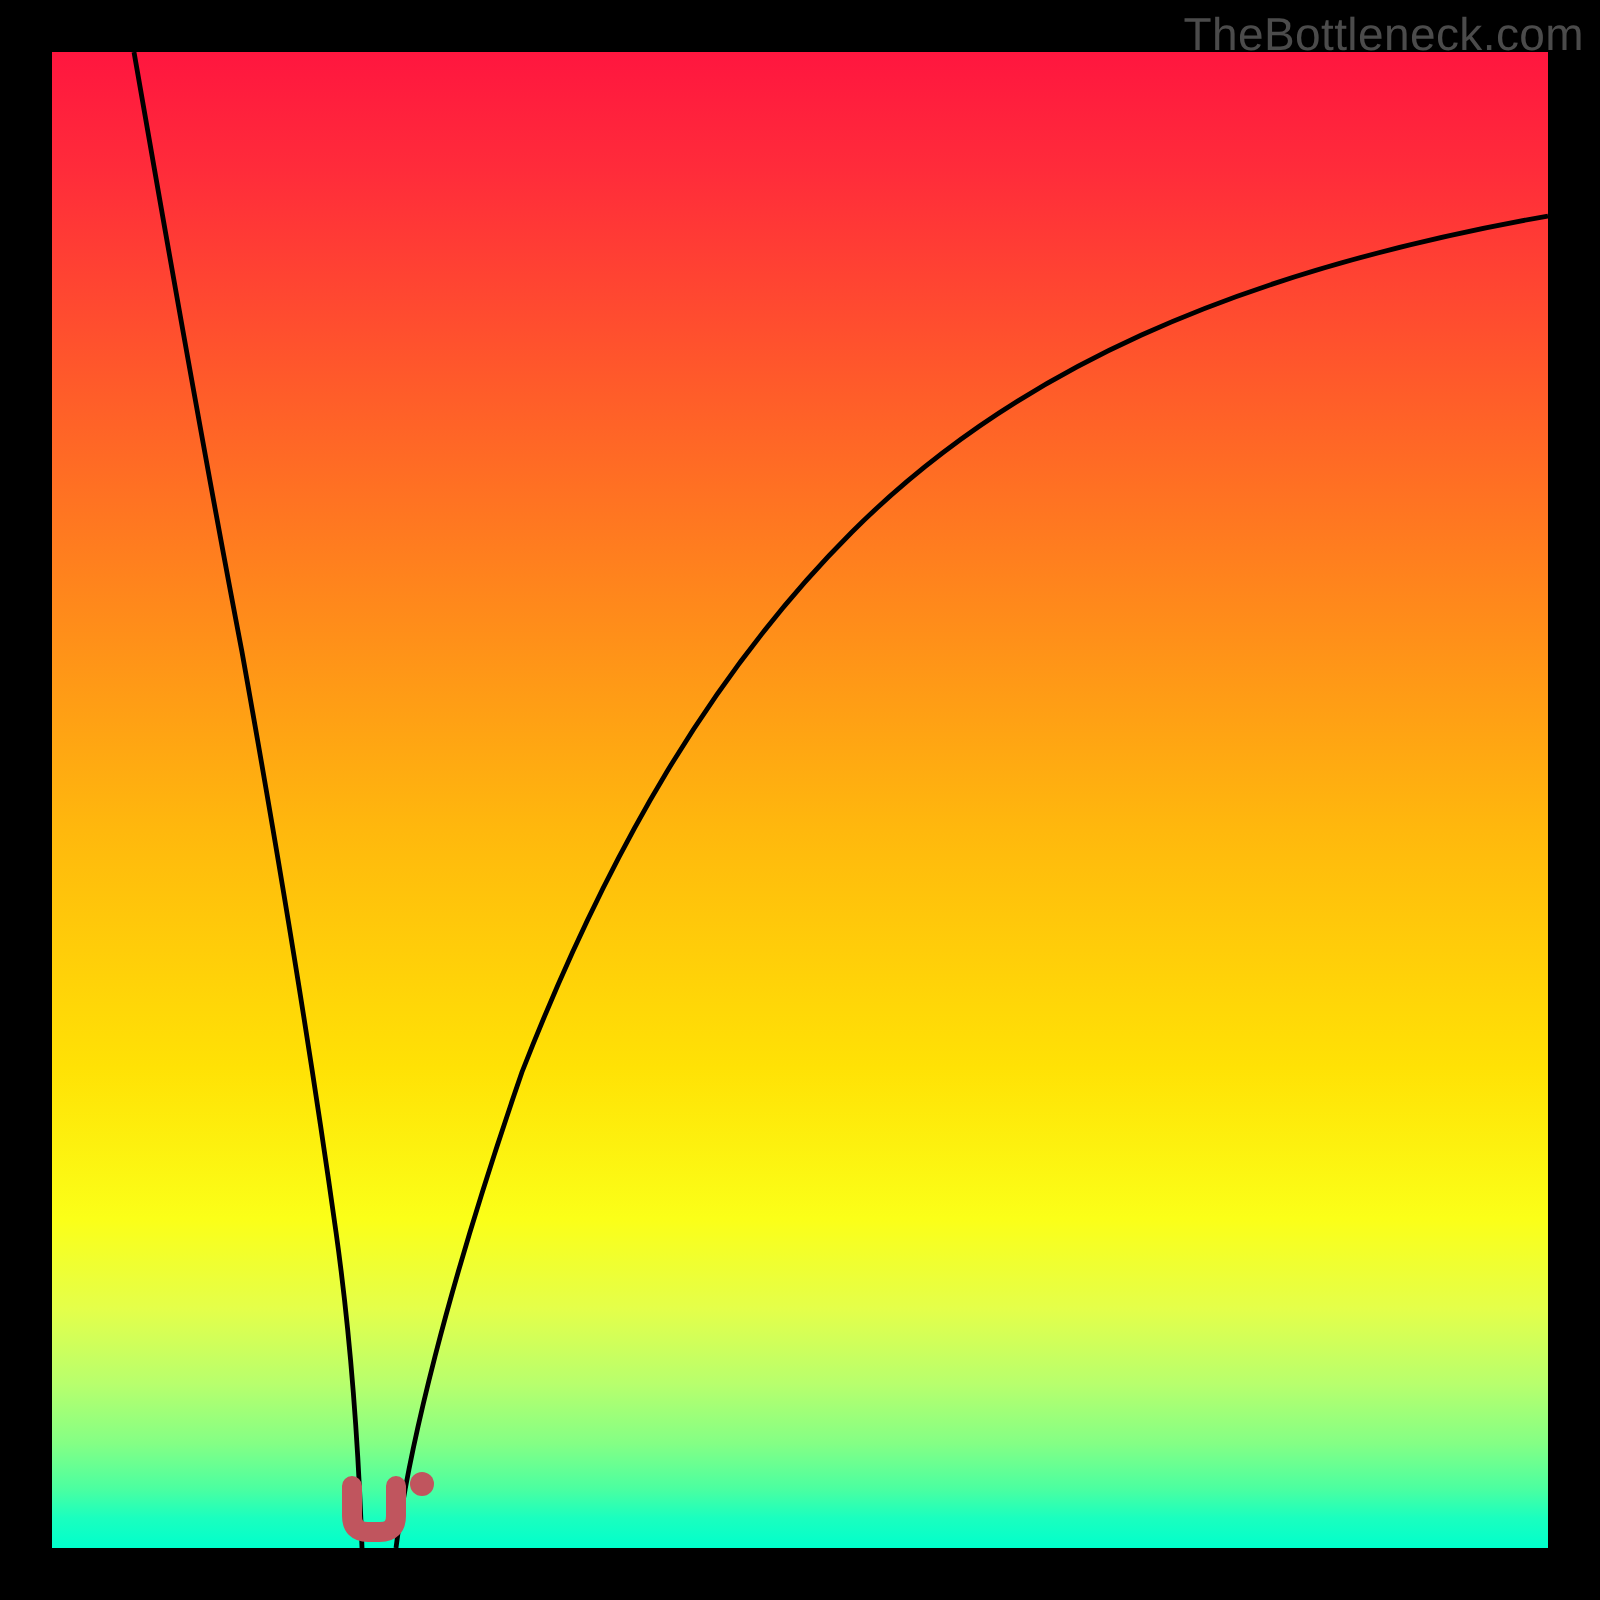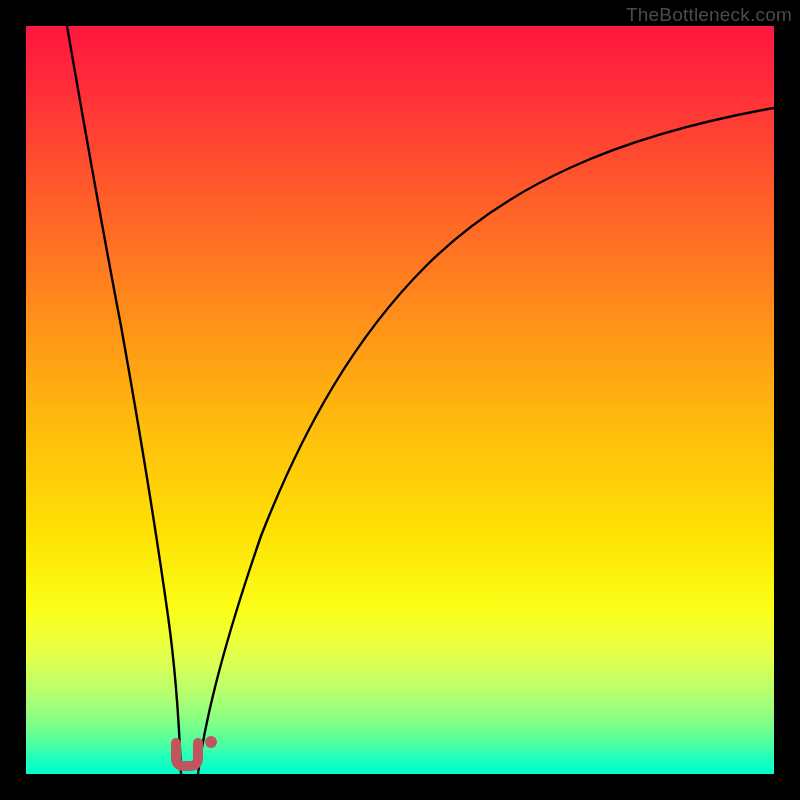--- a/index.html
+++ b/index.html
@@ -39,21 +39,21 @@
       #84ff85 93%,
       #4cffa0 96%,
       #1affbf 98%,
       #00ffcc 100%);
   }
   .watermark {
     position: absolute;
     top: 4px;
     right: 8px;
     font-family: Arial, Helvetica, sans-serif;
-    font-size: 19px;
+    font-size: 23px;
     color: #4b4b4b;
     letter-spacing: 0.2px;
     user-select: none;
   }
   svg.curves {
     position: absolute;
     inset: 0;
   }
 </style>
 </head>

